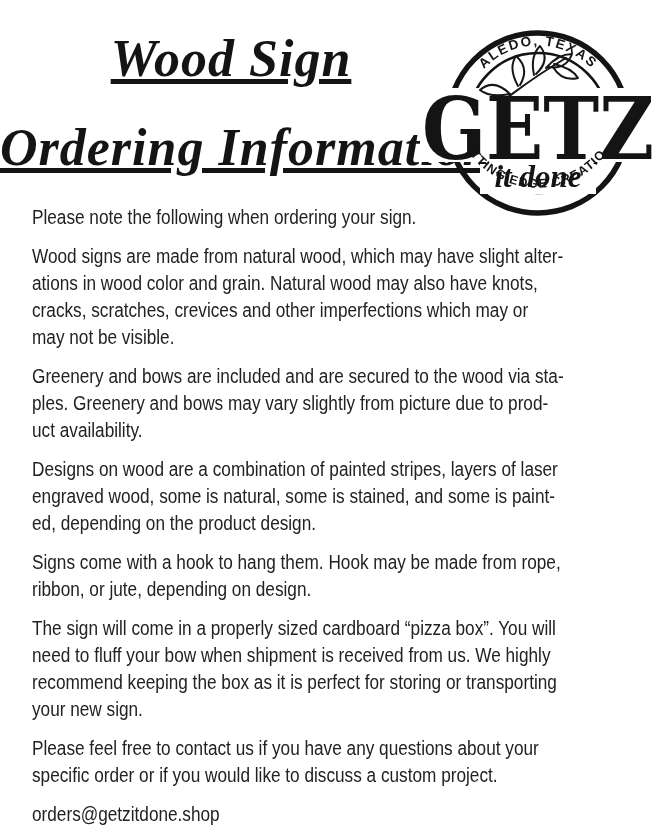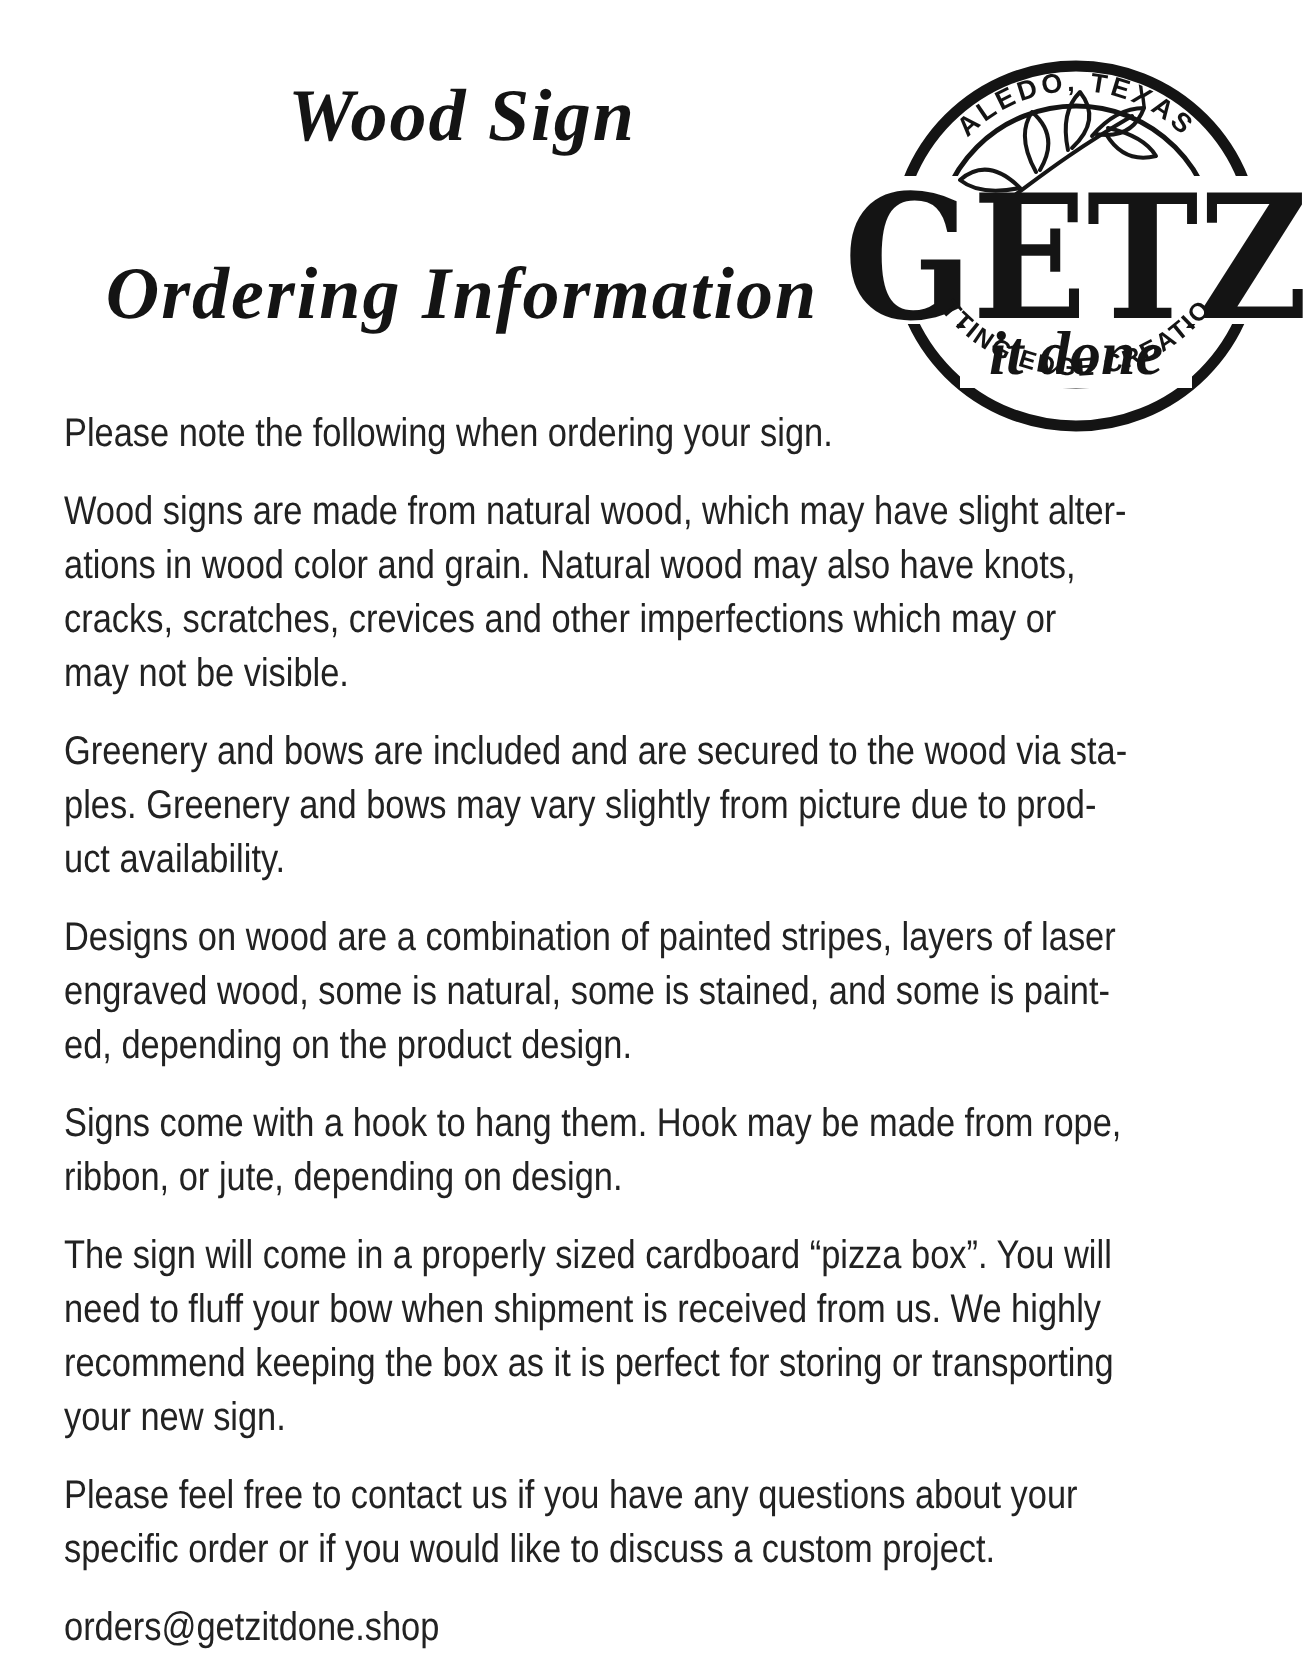--- a/index.html
+++ b/index.html
@@ -14,24 +14,25 @@
     position: absolute;
     top: 14px; left: 0;
     width: 462px;
     text-align: center;
     color: #141414;
     font-family: "Liberation Serif", serif;
     font-style: italic;
     font-weight: bold;
   }
   .title-line {
-    font-size: 37px;
+    font-size: 52px;
     line-height: 89px;
     letter-spacing: 1px;
     white-space: nowrap;
+    text-decoration: underline;
   }
   .logo {
     position: absolute;
     top: 16px; left: 420px;
     width: 236px; height: 214px;
   }
   .content {
     position: absolute;
     top: 204px; left: 32px;
     width: 800px;

